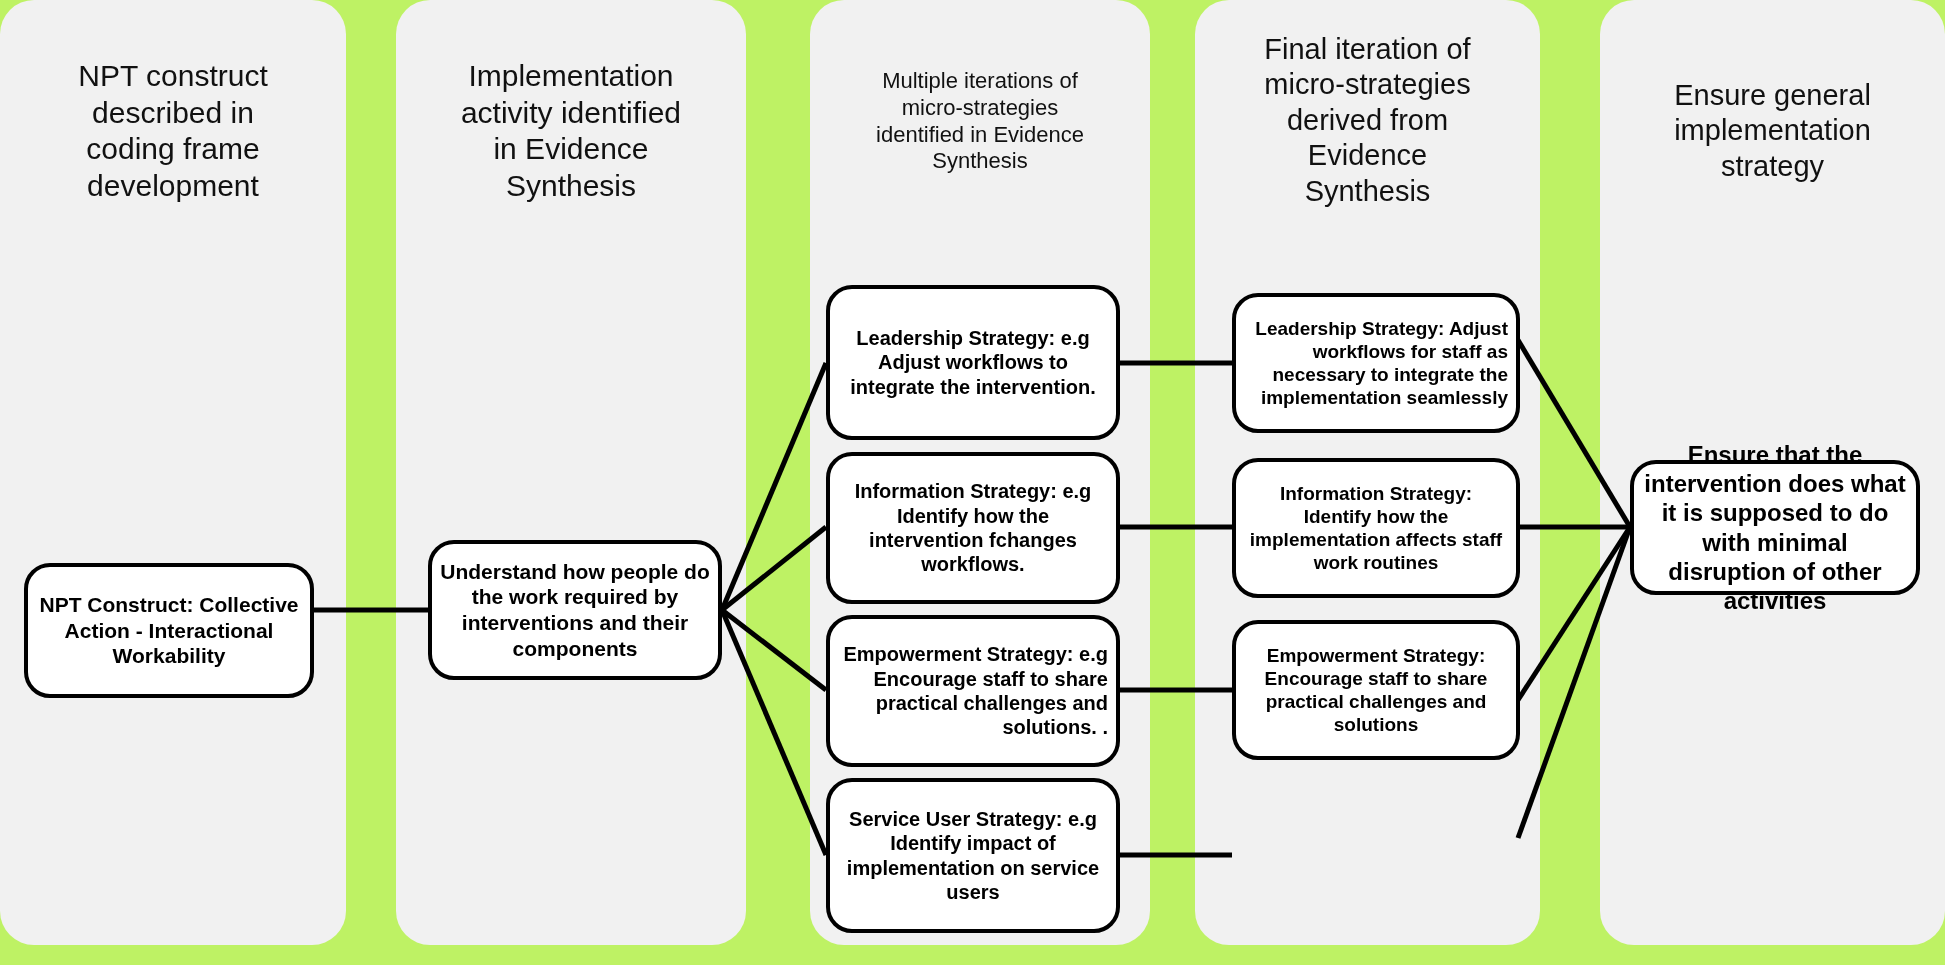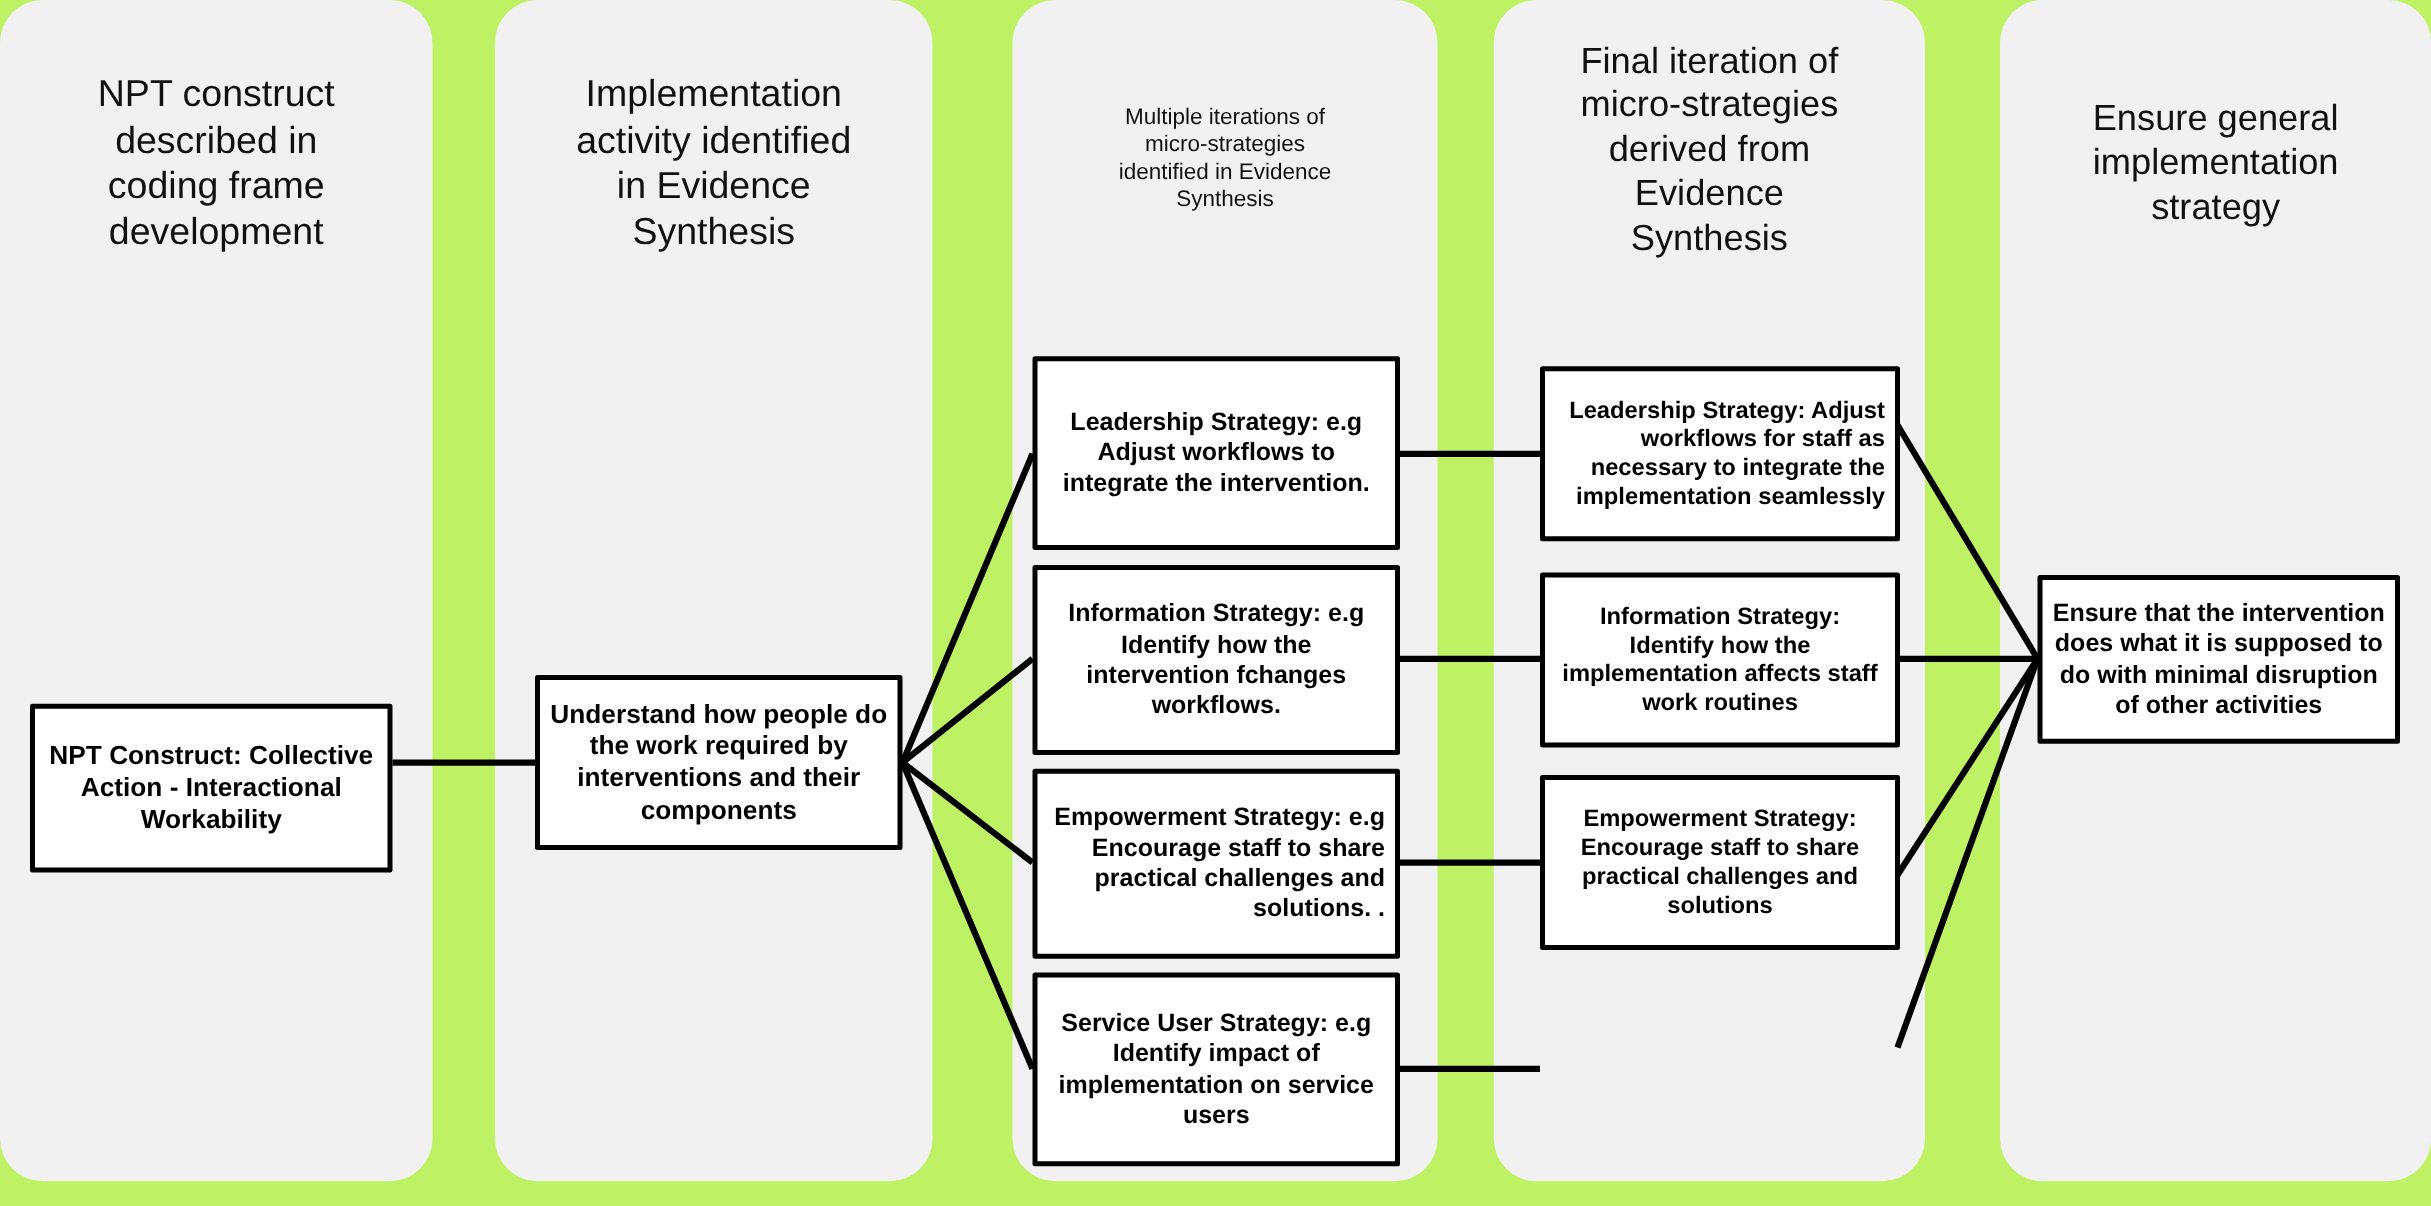--- a/index.html
+++ b/index.html
@@ -33,21 +33,21 @@
     font-weight: 400;
     line-height: 1.22;
     padding: 0 10px;
     box-sizing: border-box;
     white-space: pre-line;
   }
   .node {
     position: absolute;
     background: #ffffff;
     border: 4px solid #000000;
-    border-radius: 2px;
+    border-radius: 26px;
     box-sizing: border-box;
     display: flex;
     align-items: center;
     justify-content: center;
     text-align: center;
     color: #000000;
     font-weight: 700;
     line-height: 1.22;
     padding: 4px 8px;
     white-space: pre-line;
@@ -80,21 +80,21 @@
   <div class="band" style="left:1600px; top:0px; width:345px; height:945px;"></div>
 
   <div class="band-title" style="left:0px; top:58px; width:346px; font-size:30px;">NPT construct
 described in
 coding frame
 development</div>
   <div class="band-title" style="left:396px; top:58px; width:350px; font-size:30px;">Implementation
 activity identified
 in Evidence
 Synthesis</div>
-  <div class="band-title" style="left:810px; top:83px; width:340px; font-size:18px;">Multiple iterations of
+  <div class="band-title" style="left:810px; top:68px; width:340px; font-size:22px;">Multiple iterations of
 micro-strategies
 identified in Evidence
 Synthesis</div>
   <div class="band-title" style="left:1195px; top:32px; width:345px; font-size:29px;">Final iteration of
 micro-strategies
 derived from
 Evidence
 Synthesis</div>
   <div class="band-title" style="left:1600px; top:78px; width:345px; font-size:29px;">Ensure general
 implementation
@@ -126,15 +126,15 @@
 
   <div class="node" style="left:826px; top:285px; width:294px; height:155px; font-size:20px;">Leadership Strategy: e.g Adjust workflows to integrate the intervention.</div>
   <div class="node" style="left:826px; top:452px; width:294px; height:152px; font-size:20px;">Information Strategy: e.g Identify how the intervention fchanges workflows.</div>
   <div class="node" style="left:826px; top:615px; width:294px; height:152px; font-size:20px;text-align:right;">Empowerment Strategy: e.g Encourage staff to share practical challenges and solutions. .</div>
   <div class="node" style="left:826px; top:778px; width:294px; height:155px; font-size:20px;">Service User Strategy: e.g Identify impact of implementation on service users</div>
 
   <div class="node" style="left:1232px; top:293px; width:288px; height:140px; font-size:19px;text-align:right;">Leadership  Strategy: Adjust workflows for staff as necessary to integrate the implementation seamlessly</div>
   <div class="node" style="left:1232px; top:458px; width:288px; height:140px; font-size:19px;">Information Strategy: Identify how the implementation affects staff work routines</div>
   <div class="node" style="left:1232px; top:620px; width:288px; height:140px; font-size:19px;">Empowerment Strategy: Encourage staff to share practical challenges and solutions</div>
 
-  <div class="node" style="left:1630px; top:460px; width:290px; height:135px; font-size:20px;">Ensure that the intervention does what it is supposed to do with minimal disruption of other activities</div>
+  <div class="node" style="left:1630px; top:460px; width:290px; height:135px; font-size:24px;">Ensure that the intervention does what it is supposed to do with minimal disruption of other activities</div>
 
 </div>
 
 </body></html>

